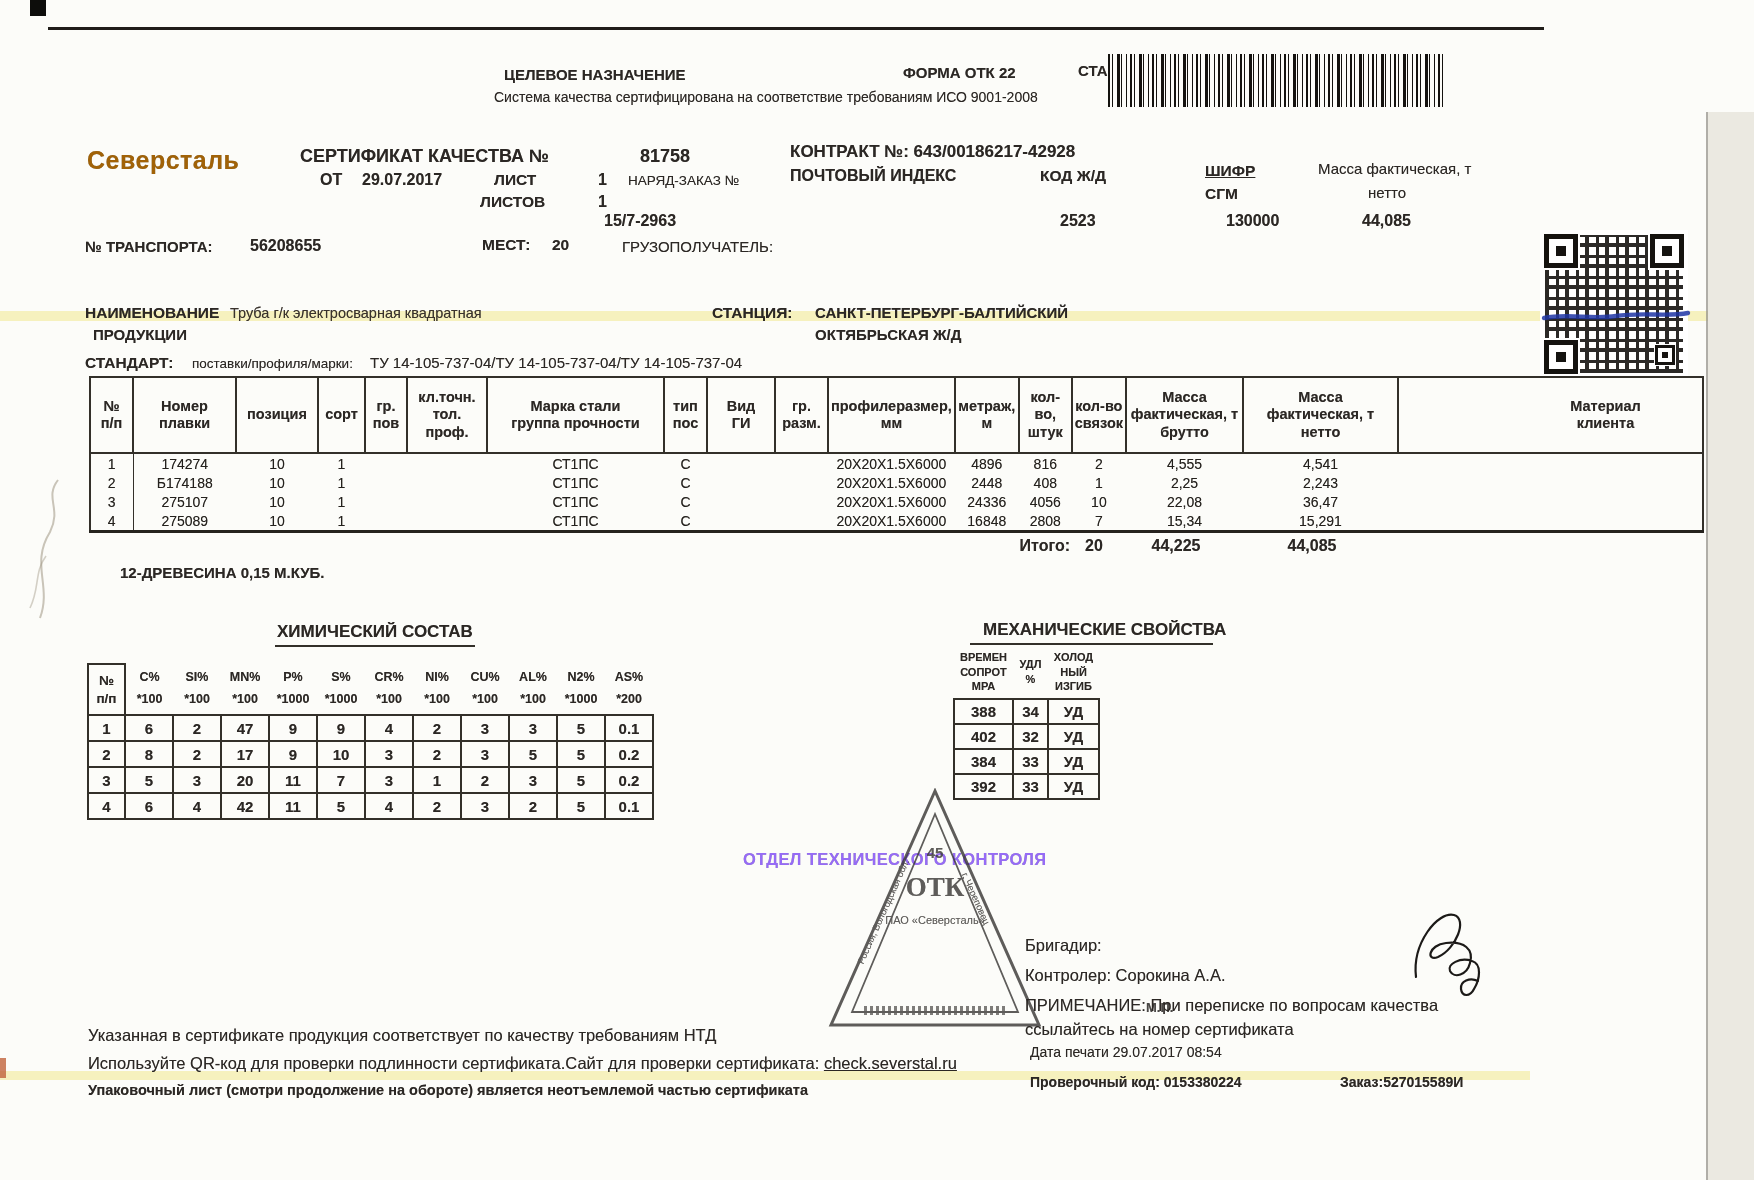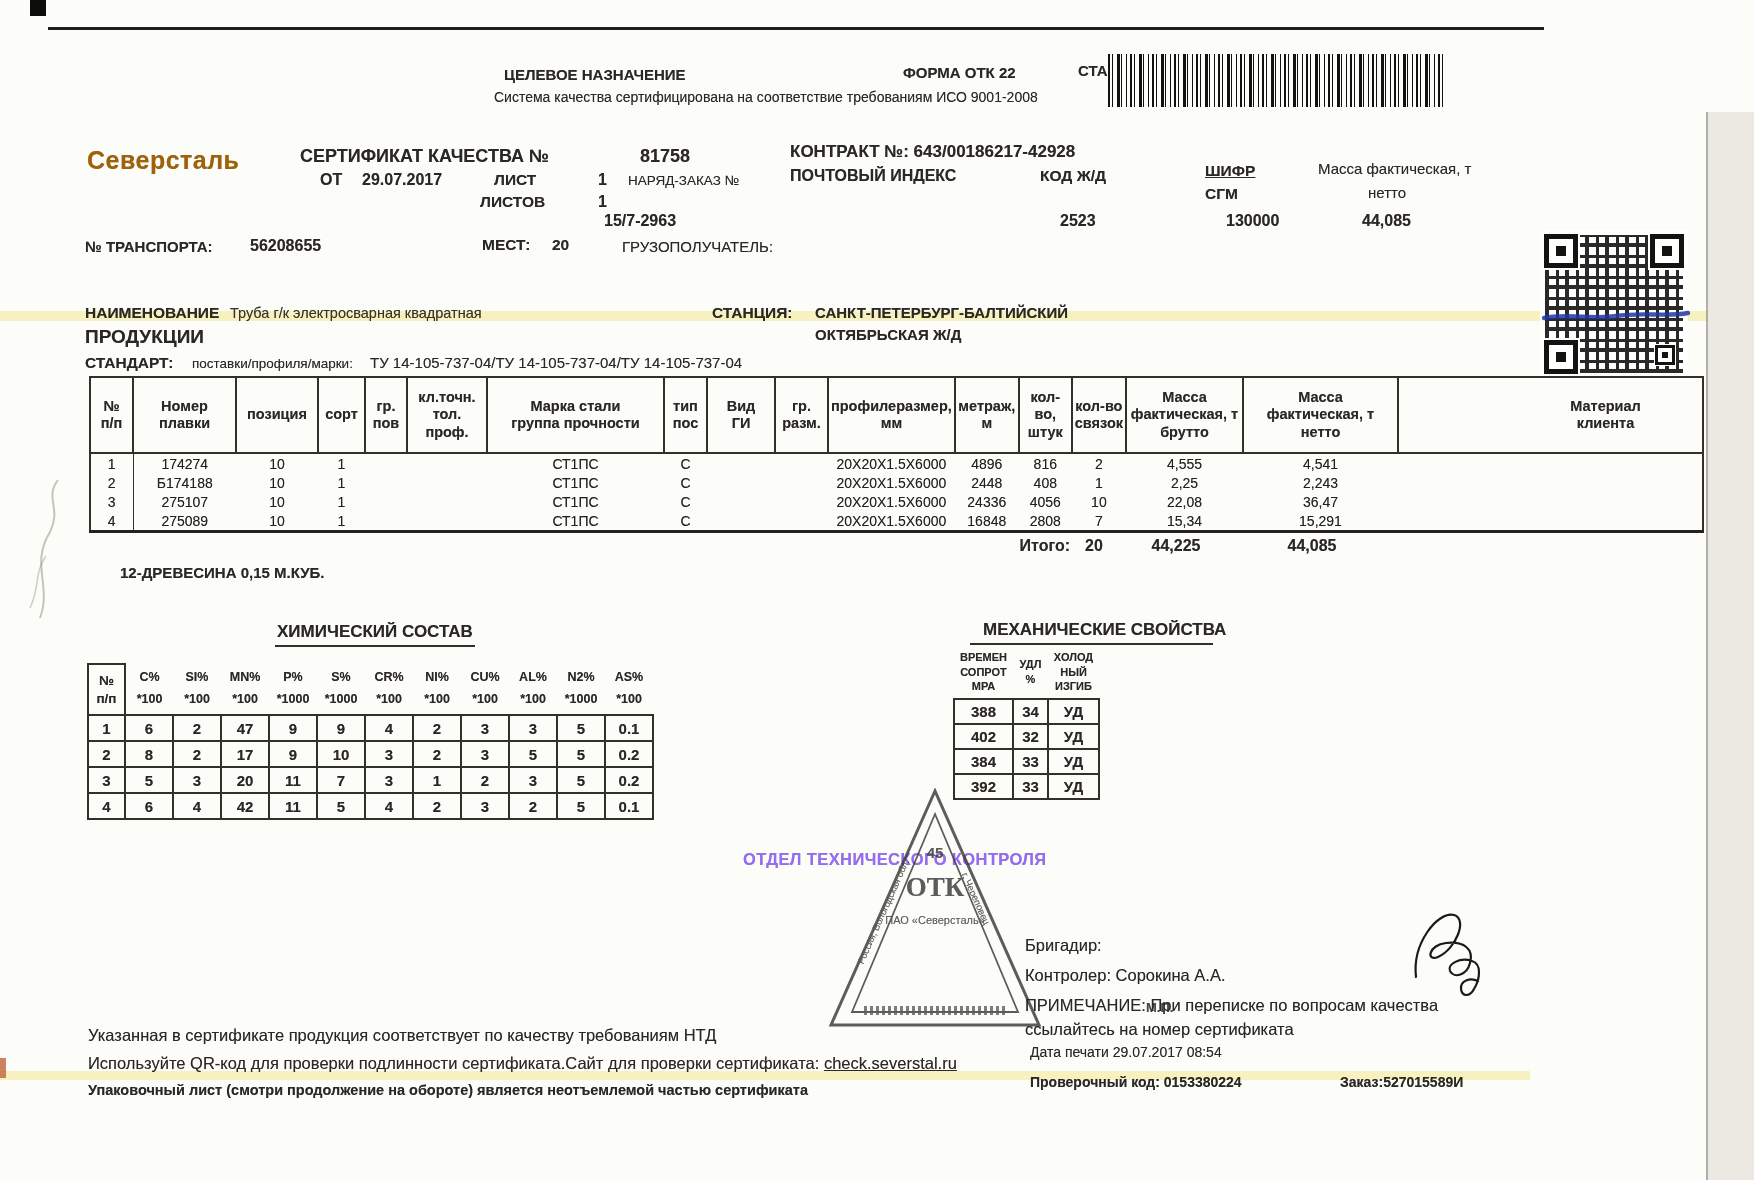--- a/index.html
+++ b/index.html
@@ -122,21 +122,21 @@
     <div class="qr-f" style="right:2px;top:2px;"></div>
     <div class="qr-f" style="left:2px;bottom:2px;"></div>
     <div class="qr-a"></div>
   </div>
   <svg class="abs" style="left:1536px;top:300px;" width="160" height="34" viewBox="0 0 160 34">
     <path d="M8 18 C 32 13, 56 20, 80 16 S 132 17, 152 13" fill="none" stroke="#1e35a6" stroke-width="4.4" stroke-linecap="round" opacity=".85"></path>
   </svg>
 
   <div class="abs b" style="left:85px;top:304px;font-size:15.5px;">НАИМЕНОВАНИЕ</div>
   <div class="abs" style="left:230px;top:305px;font-size:14.5px;color:#3a332d;">Труба г/к электросварная квадратная</div>
-  <div class="abs b" style="left:85px;top:326px;font-size:19px;">ПРОДУКЦИИ</div>
+  <div class="abs b" style="left:93px;top:326px;font-size:15px;">ПРОДУКЦИИ</div>
   <div class="abs b" style="left:712px;top:304px;font-size:15.5px;">СТАНЦИЯ:</div>
   <div class="abs b" style="left:815px;top:304px;font-size:15px;">САНКТ-ПЕТЕРБУРГ-БАЛТИЙСКИЙ</div>
   <div class="abs b" style="left:815px;top:326px;font-size:15px;">ОКТЯБРЬСКАЯ Ж/Д</div>
   <div class="abs b" style="left:85px;top:354px;font-size:15.5px;">СТАНДАРТ:</div>
   <div class="abs" style="left:192px;top:356px;font-size:13.5px;">поставки/профиля/марки:</div>
   <div class="abs" style="left:370px;top:354px;font-size:15px;">ТУ 14-105-737-04/ТУ 14-105-737-04/ТУ 14-105-737-04</div>
 
   <table id="main-table">
     <colgroup>
       <col style="width:43px">
@@ -318,21 +318,21 @@
 *100</th>
           <th>NI%
 *100</th>
           <th>CU%
 *100</th>
           <th>AL%
 *100</th>
           <th>N2%
 *1000</th>
           <th>AS%
-*100</th>
+*200</th>
         </tr>
       </thead>
     <tbody>
         <tr>
           <td>1</td>
           <td>6</td>
           <td>2</td>
           <td>47</td>
           <td>9</td>
           <td>9</td>

